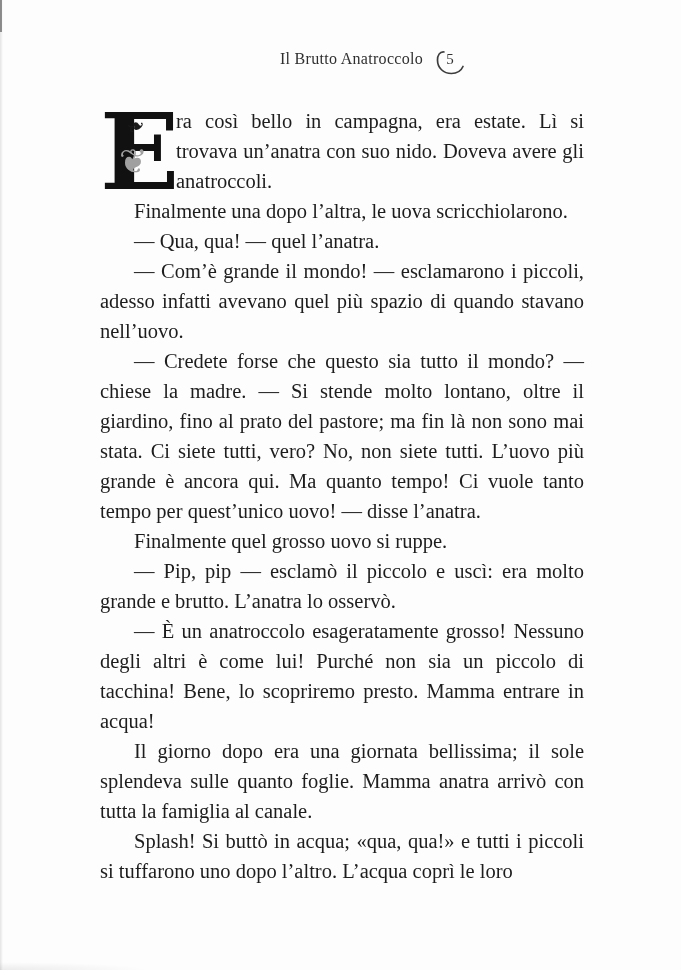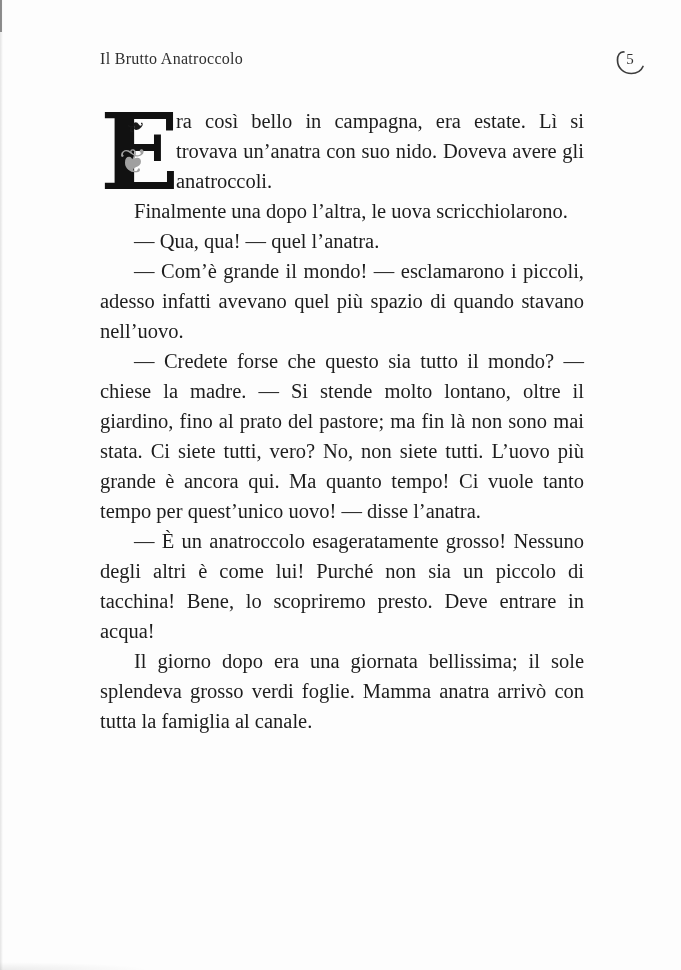--- a/index.html
+++ b/index.html
@@ -35,21 +35,21 @@
     background: radial-gradient(ellipse at left bottom, rgba(0,0,0,0.07), rgba(0,0,0,0) 70%);
   }
 
   
   .header {
     position: absolute;
     top: 48px;
     left: 100px;
     right: 36px;
     display: flex;
-    justify-content: space-between;
+    justify-content: center;
     align-items: flex-start;
     gap: 12px;
     color: #2f2f2f;
   }
   .header-title {
     font-size: 16px;
     letter-spacing: 0.3px;
     line-height: 22px;
     color: #2f2f2f;
   }
@@ -153,16 +153,19 @@
       <span class="orn orn-leaf">❧</span>
       <span class="orn orn-fern">❦</span>
     </span>
     <span class="para-text">ra così bello in campagna, era estate. Lì si trovava un’anatra con suo nido. Doveva avere gli anatroccoli.</span>
   </p>
   <div id="more-paragraphs">
       <p class="para">Finalmente una dopo l’altra, le uova scricchiolarono.</p>
       <p class="para">— Qua, qua! — quel l’anatra.</p>
       <p class="para">— Com’è grande il mondo! — esclamarono i piccoli, adesso infatti avevano quel più spazio di quando stavano nell’uovo.</p>
       <p class="para">— Credete forse che questo sia tutto il mondo? — chiese la madre. — Si stende molto lontano, oltre il giardino, fino al prato del pastore; ma fin là non sono mai stata. Ci siete tutti, vero? No, non siete tutti. L’uovo più grande è ancora qui. Ma quanto tempo! Ci vuole tanto tempo per quest’unico uovo! — disse l’anatra.</p>
-      <p class="para">— È un anatroccolo esageratamente grosso! Nessuno degli altri è come lui! Purché non sia un piccolo di tacchina! Bene, lo scopriremo presto. Deve entrare in acqua!</p>
-      <p class="para">Il giorno dopo era una giornata bellissima; il sole splendeva grosso verdi foglie. Mamma anatra arrivò con tutta la famiglia al canale.</p>
+      <p class="para">Finalmente quel grosso uovo si ruppe.</p>
+      <p class="para">— Pip, pip — esclamò il piccolo e uscì: era molto grande e brutto. L’anatra lo osservò.</p>
+      <p class="para">— È un anatroccolo esageratamente grosso! Nessuno degli altri è come lui! Purché non sia un piccolo di tacchina! Bene, lo scopriremo presto. Mamma entrare in acqua!</p>
+      <p class="para">Il giorno dopo era una giornata bellissima; il sole splendeva sulle quanto foglie. Mamma anatra arrivò con tutta la famiglia al canale.</p>
+      <p class="para">Splash! Si buttò in acqua; «qua, qua!» e tutti i piccoli si tuffarono uno dopo l’altro. L’acqua coprì le loro</p>
     </div>
 </div>
 
 </body></html>

